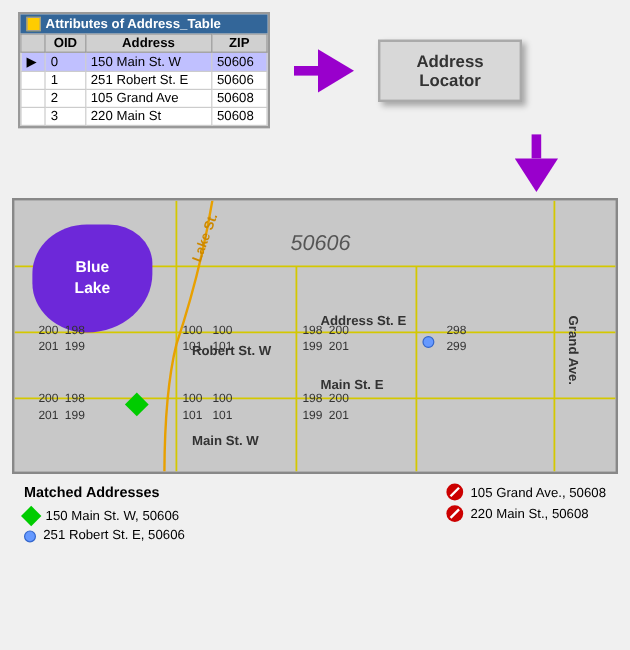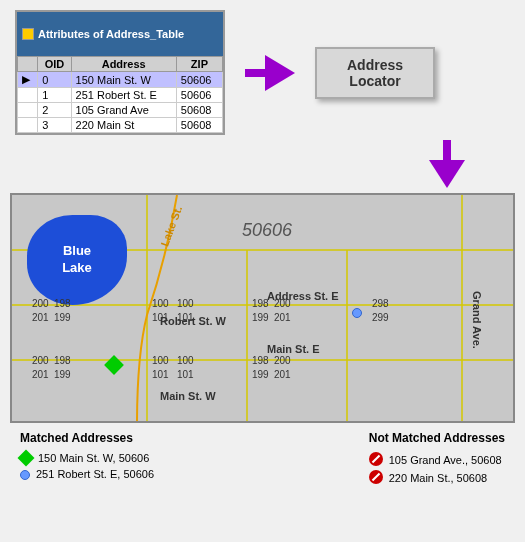--- a/index.html
+++ b/index.html
@@ -25,21 +25,21 @@
     .attr-table-container {
       border: 2px solid #999;
       background: white;
       min-width: 210px;
     }
     .attr-table-title {
       background: #336699;
       color: white;
       font-size: 11px;
       font-weight: bold;
-      padding: 16px 5px;
+      padding: 2px 5px;
       display: flex;
       align-items: center;
       gap: 4px;
     }
     .attr-table-title-icon {
       width: 12px;
       height: 12px;
       background: #ffcc00;
       border: 1px solid #999;
       display: inline-block;
@@ -130,21 +130,21 @@
       overflow: hidden;
     }
 
     
     .blue-lake {
       position: absolute;
       left: 15px;
       top: 20px;
       width: 100px;
       height: 90px;
-      background: #1d4ed8;
+      background: #6d28d9;
       border-radius: 50% 40% 60% 50%;
       display: flex;
       align-items: center;
       justify-content: center;
       color: white;
       font-weight: bold;
       font-size: 13px;
       text-align: center;
       line-height: 1.3;
     }
@@ -426,21 +426,20 @@
       <div class="legend-diamond"></div>
       <span>150 Main St. W, 50606</span>
     </div>
     <div class="legend-item">
       <div class="legend-circle"></div>
       <span>251 Robert St. E, 50606</span>
     </div>
   </div>
 
   <div class="legend-col">
-    <div class="legend-title">Not Matched Addresses</div>
     <div class="legend-item">
       <div class="legend-no-entry"></div>
       <span>105 Grand Ave., 50608</span>
     </div>
     <div class="legend-item">
       <div class="legend-no-entry"></div>
       <span>220 Main St., 50608</span>
     </div>
   </div>
 </div>

